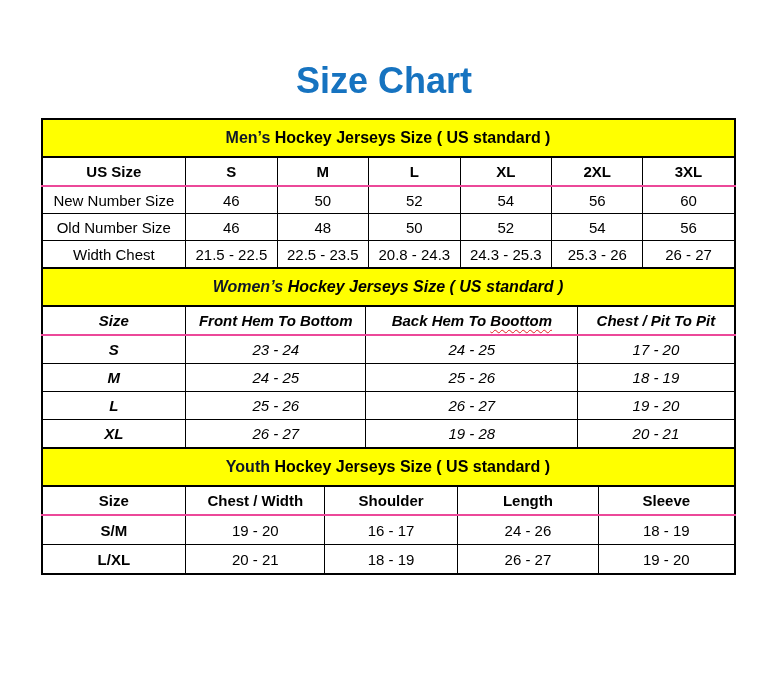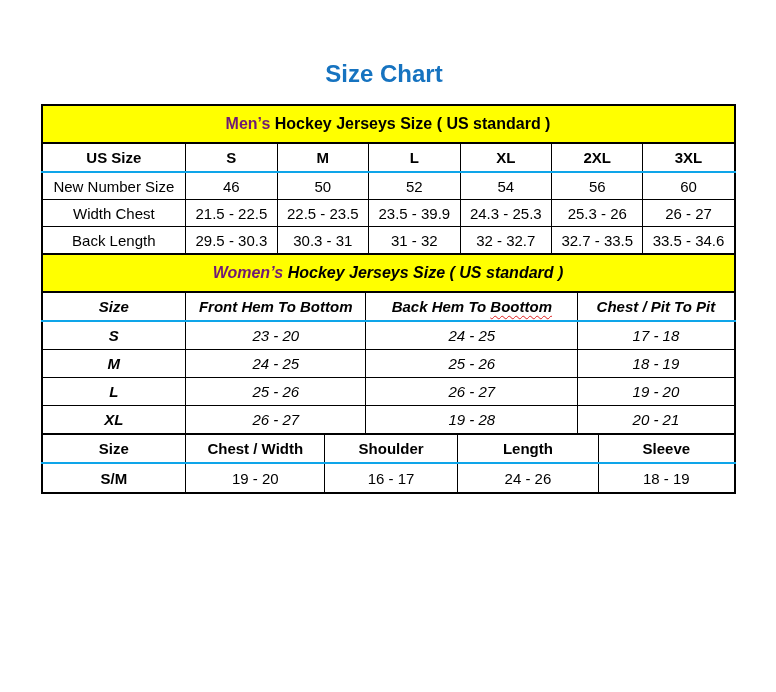--- a/index.html
+++ b/index.html
@@ -8,21 +8,21 @@
     background: #ffffff;
     width: 776px;
     height: 692px;
     overflow: hidden;
     font-family: "Liberation Sans", sans-serif;
     color: #000000;
   }
   .page-title {
     margin: 60px 8px 16px 0;
     text-align: center;
-    font-size: 24px;
+    font-size: 36px;
     font-weight: bold;
     color: #1673c0;
     letter-spacing: 0px;
   }
   table.size-table {
     border-collapse: collapse;
     table-layout: fixed;
     width: 695px;
     margin: 0 auto;
     border: 2px solid #000;
@@ -43,27 +43,27 @@
   }
   .size-table .band-cell {
     background: #ffff00;
     border: 2px solid #000;
     font-size: 16px;
     font-weight: bold;
     height: 36px;
   }
   .size-table .head-cell {
     font-weight: bold;
-    border-bottom: 2px solid #0ea5e9;
+    border-bottom: 2px solid #ec4899;
     height: 27px;
   }
   .size-table .bold {
     font-weight: bold;
   }
-  .red-word { color: #701a75; }
+  .red-word { color: #0f172a; }
   .wavy {
     text-decoration-line: underline;
     text-decoration-style: wavy;
     text-decoration-color: #e02020;
     text-decoration-thickness: 1px;
     text-underline-offset: 3px;
     text-decoration-skip-ink: none;
   }
   .men-tbl td { height: 26px; }
   .women-tbl td { height: 27px; font-style: italic; }
@@ -102,36 +102,36 @@
     <tr>
       <td>New Number Size</td>
       <td>46</td>
       <td>50</td>
       <td>52</td>
       <td>54</td>
       <td>56</td>
       <td>60</td>
     </tr>
     <tr>
+      <td>Old Number Size</td>
+      <td>46</td>
+      <td>48</td>
+      <td>50</td>
+      <td>52</td>
+      <td>54</td>
+      <td>56</td>
+    </tr>
+    <tr>
       <td>Width Chest</td>
       <td>21.5 - 22.5</td>
       <td>22.5 - 23.5</td>
-      <td>23.5 - 39.9</td>
+      <td>20.8 - 24.3</td>
       <td>24.3 - 25.3</td>
       <td>25.3 - 26</td>
       <td>26 - 27</td>
-    </tr>
-    <tr>
-      <td>Back Length</td>
-      <td>29.5 - 30.3</td>
-      <td>30.3 - 31</td>
-      <td>31 - 32</td>
-      <td>32 - 32.7</td>
-      <td>32.7 - 33.5</td>
-      <td>33.5 - 34.6</td>
     </tr>
   </tbody>
     </table>
 
   <table class="size-table women-tbl">
     <colgroup>
       <col style="width:20.8%">
         <col style="width:26.0%">
         <col style="width:30.6%">
         <col style="width:22.6%">
@@ -141,23 +141,23 @@
       <td class="band-cell" colspan="4"><span class="red-word">Women’s</span><span> Hockey Jerseys Size ( US standard )</span></td>
     </tr>
     <tr>
       <td class="head-cell">Size</td>
       <td class="head-cell">Front Hem To Bottom</td>
       <td class="head-cell"><span>Back Hem To </span><span class="wavy">Boottom</span></td>
       <td class="head-cell">Chest / Pit To Pit</td>
     </tr>
     <tr>
       <td class="bold">S</td>
-      <td>23 - 20</td>
+      <td>23 - 24</td>
       <td>24 - 25</td>
-      <td>17 - 18</td>
+      <td>17 - 20</td>
     </tr>
     <tr>
       <td class="bold">M</td>
       <td>24 - 25</td>
       <td>25 - 26</td>
       <td>18 - 19</td>
     </tr>
     <tr>
       <td class="bold">L</td>
       <td>25 - 26</td>
@@ -175,30 +175,40 @@
 
   <table class="size-table youth-tbl">
     <colgroup>
       <col style="width:20.8%">
         <col style="width:20.1%">
         <col style="width:19.1%">
         <col style="width:20.4%">
         <col style="width:19.6%">
     </colgroup>
     <tbody>
+        <tr>
+      <td class="band-cell" colspan="5"><span class="red-word">Youth</span><span> Hockey Jerseys Size ( US standard )</span></td>
+    </tr>
     <tr>
       <td class="head-cell">Size</td>
       <td class="head-cell">Chest / Width</td>
       <td class="head-cell">Shoulder</td>
       <td class="head-cell">Length</td>
       <td class="head-cell">Sleeve</td>
     </tr>
     <tr>
       <td class="bold">S/M</td>
       <td>19 - 20</td>
       <td>16 - 17</td>
       <td>24 - 26</td>
       <td>18 - 19</td>
     </tr>
+    <tr>
+      <td class="bold">L/XL</td>
+      <td>20 - 21</td>
+      <td>18 - 19</td>
+      <td>26 - 27</td>
+      <td>19 - 20</td>
+    </tr>
   </tbody>
     </table>
 
 </div>
 
 </body></html>

